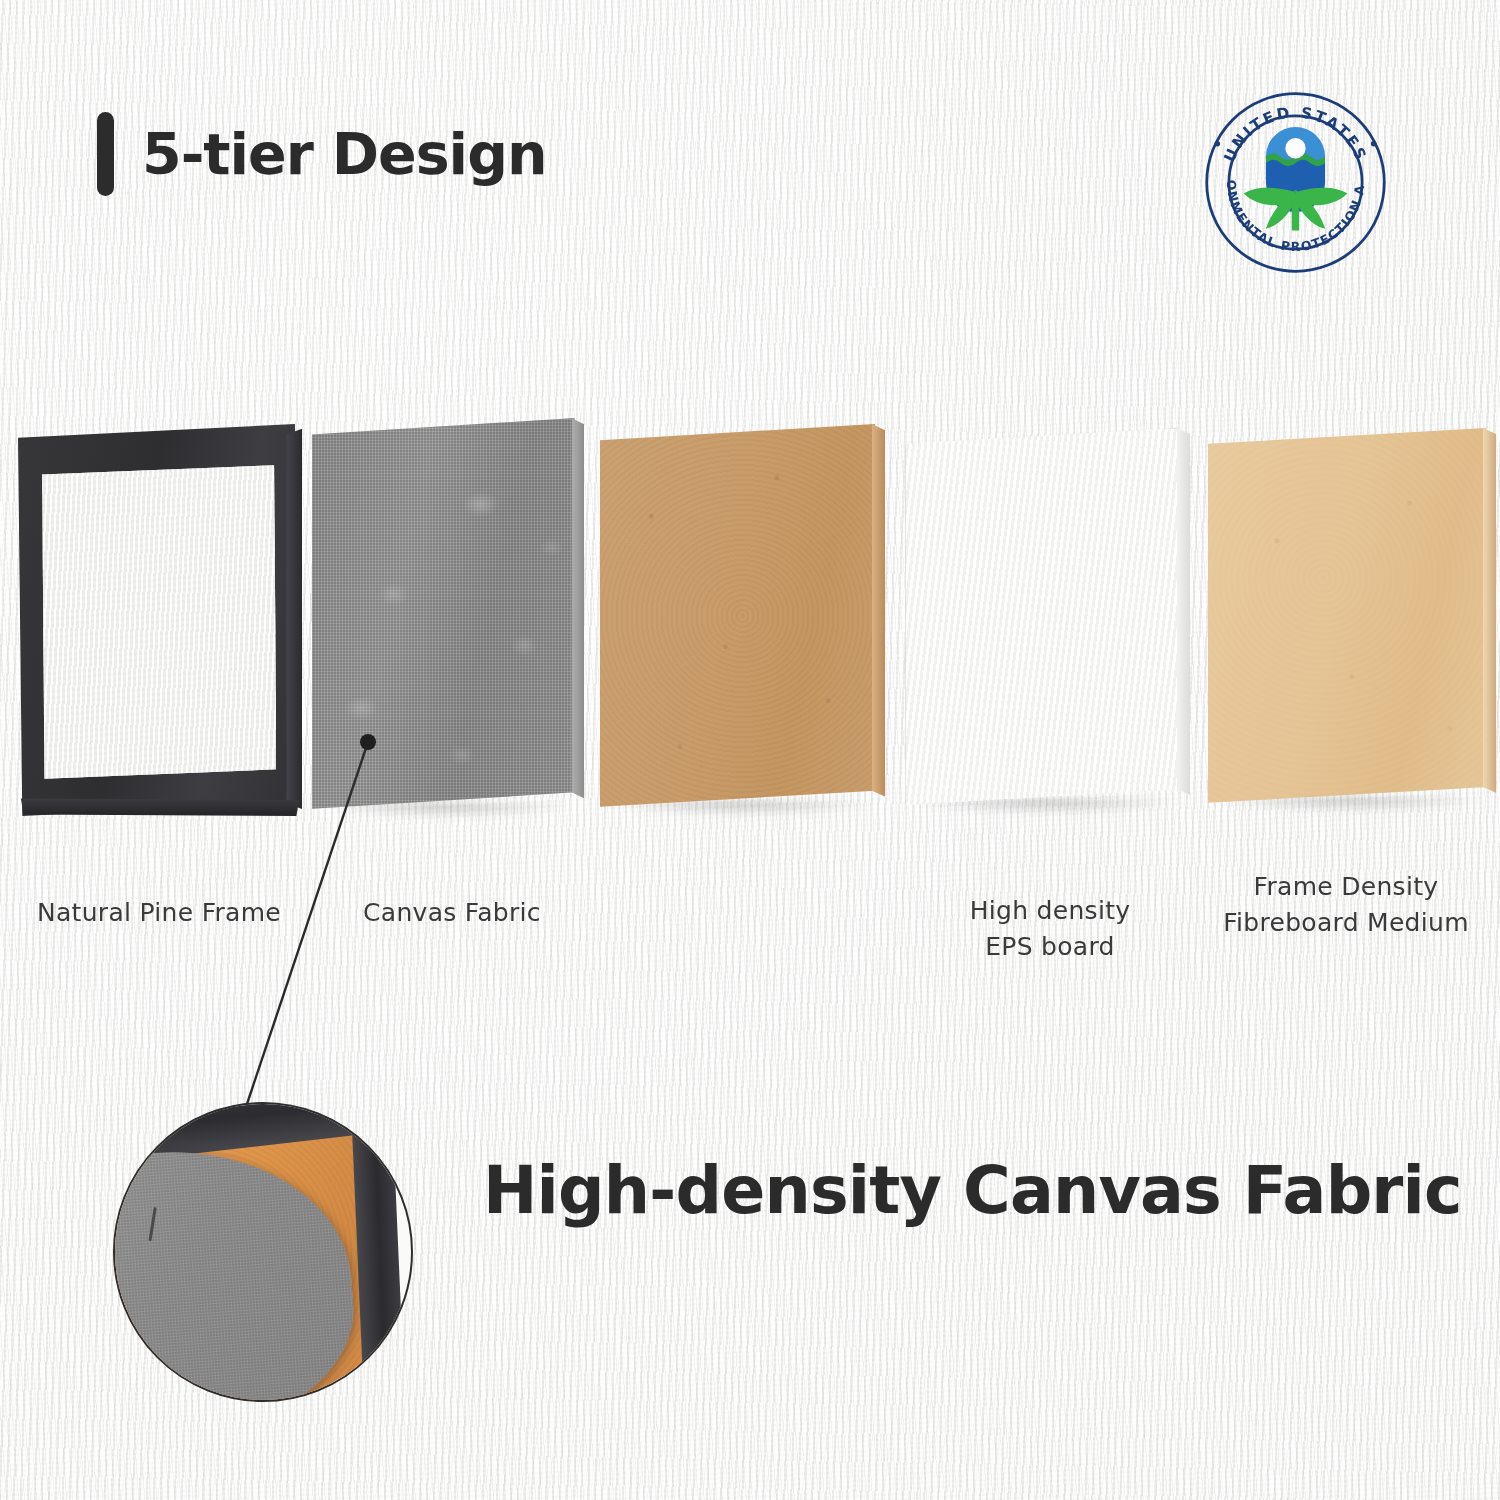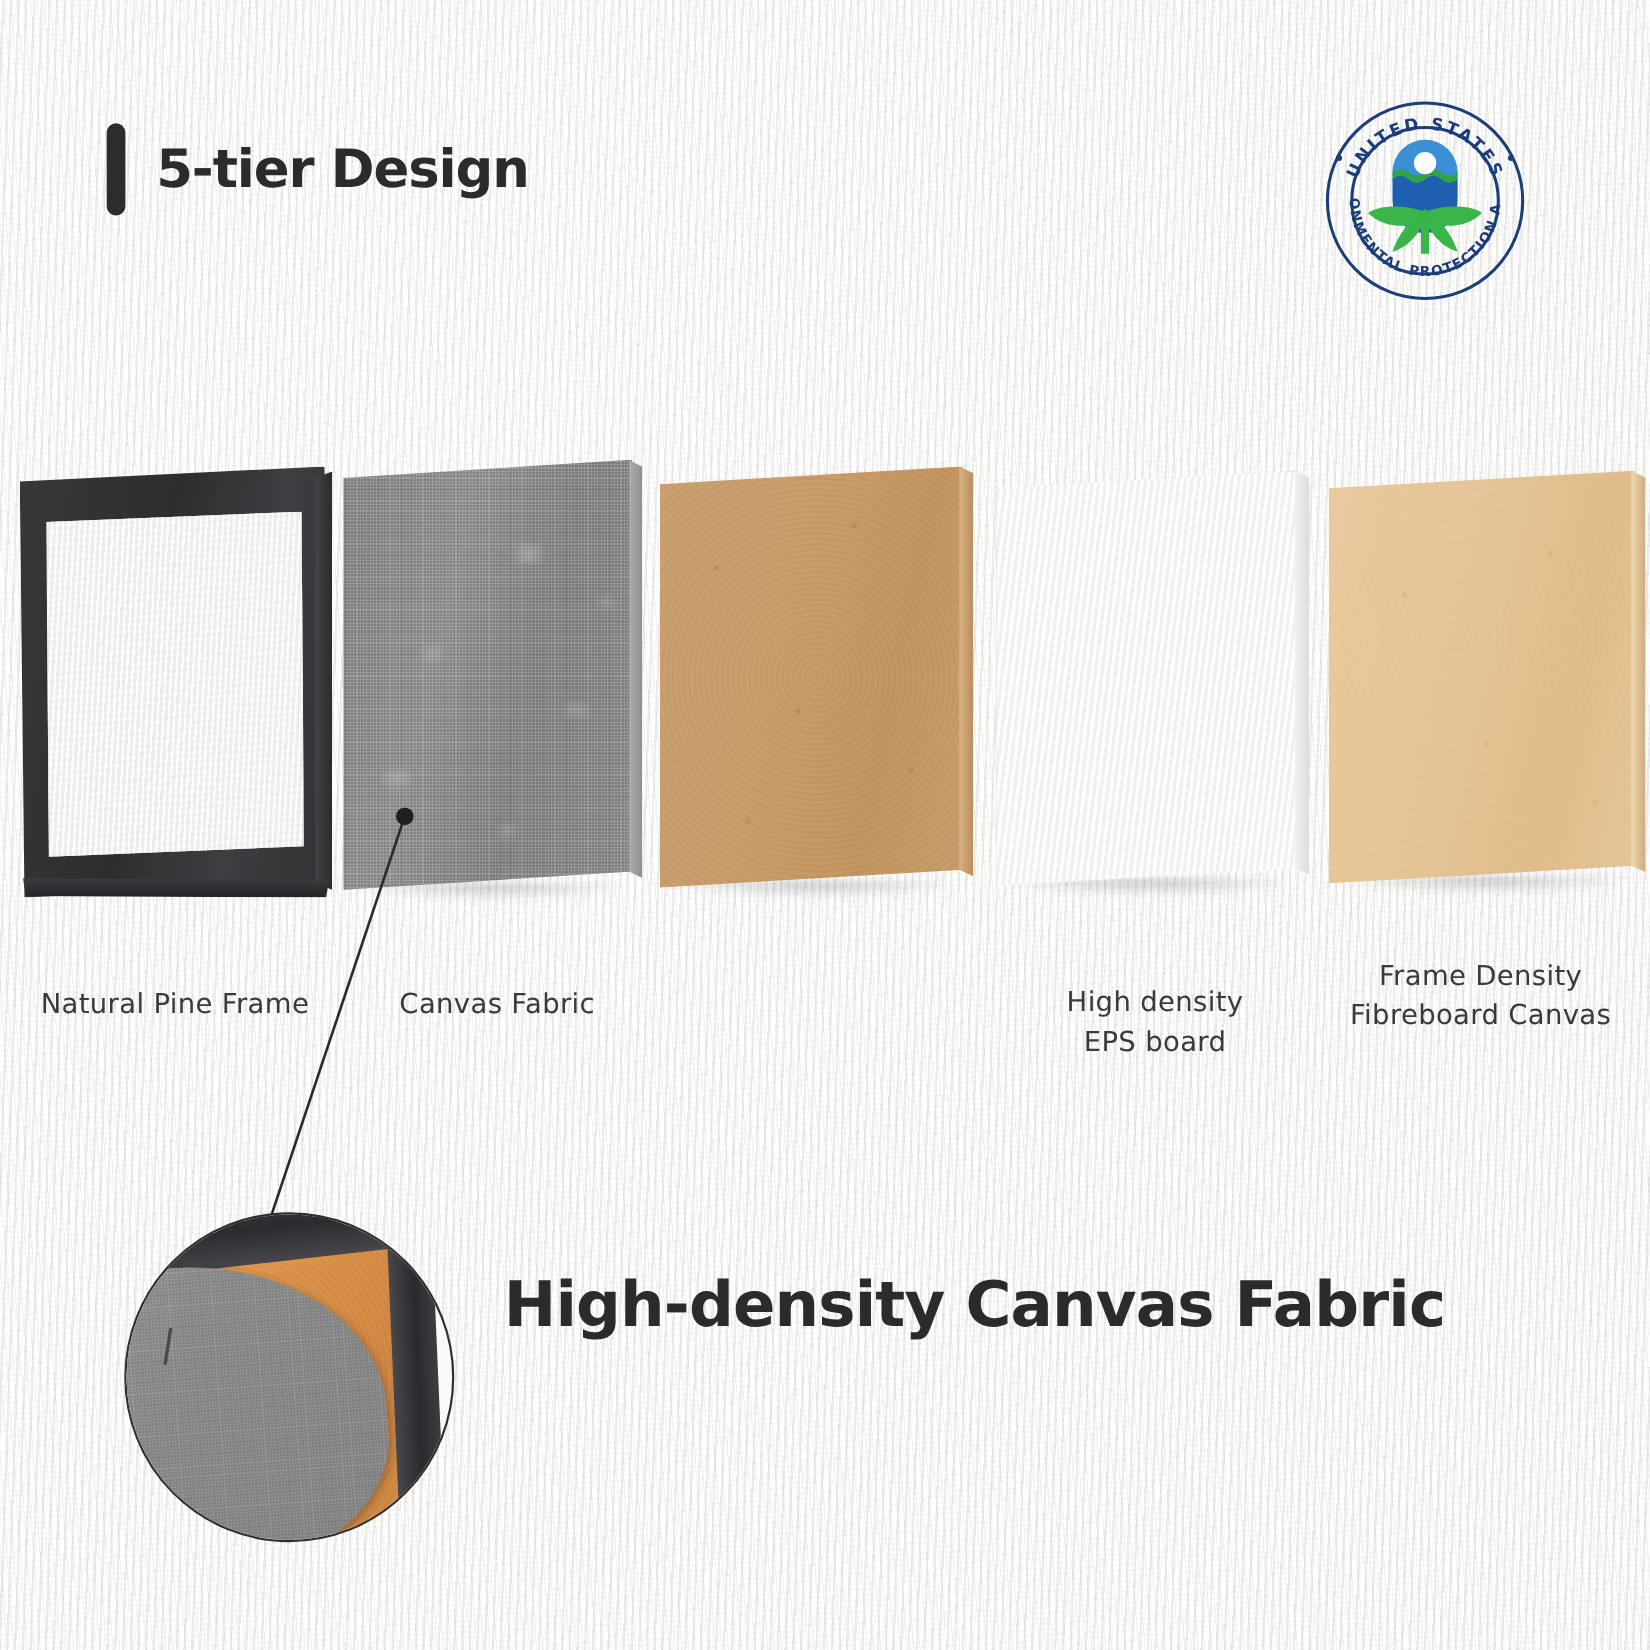--- a/index.html
+++ b/index.html
@@ -34,21 +34,21 @@
     pointer-events:none;
   }
 
   
   #header { position:absolute; left:97px; top:112px; display:flex; align-items:center; gap:28px; }
   #title-accent {
     width:17px; height:84px; border-radius:9px; background:#2c2c2c;
   }
   #page-title {
     font-family:"DejaVu Sans", sans-serif;
-    font-size:48px;
+    font-size:57px;
     font-weight:700;
     letter-spacing:-1px;
     color:#2b2b2b;
     line-height:1;
   }
 
   
   #epa-seal { position:absolute; left:1203px; top:90px; width:185px; height:185px; }
   #epa-seal svg { width:100%; height:100%; display:block; }
 
@@ -216,23 +216,23 @@
   }
   #dc-fabric-nick {
     position:absolute; left:41%; top:19%; width:3px; height:34px;
     background:#4a4a4a;
     transform:rotate(13deg);
     border-radius:2px;
   }
 
   
   #feature-head {
-    position:absolute; left:458px; top:1158px;
-    font-family:"DejaVu Sans", sans-serif;
-    font-size:57px; font-weight:700; color:#2b2b2b;
+    position:absolute; left:483px; top:1158px;
+    font-family:"DejaVu Sans", sans-serif;
+    font-size:65px; font-weight:700; color:#2b2b2b;
     letter-spacing:-.8px; line-height:1;
   }
   #feature-body {
     position:absolute; left:459px; top:1258px; width:990px;
     font-family:"DejaVu Sans", sans-serif;
     font-size:28px; line-height:1.65; color:#3c3c3c;
     letter-spacing:.1px;
   }
 </style>
 </head>
@@ -318,21 +318,21 @@
   </div>
   <div id="cap-canvas" class="caption">
     <div>Canvas Fabric</div>
   </div>
   <div id="cap-eps" class="caption">
     <div>High density</div>
     <div>EPS board</div>
   </div>
   <div id="cap-mdf" class="caption">
     <div>Frame Density</div>
-    <div>Fibreboard Canvas</div>
+    <div>Fibreboard Medium</div>
   </div>
 
   <svg id="leader-svg">
     <line id="leader-line" x1="368" y1="742" x2="247" y2="1104" stroke="#2b2b2b" stroke-width="2.4"></line>
     <circle id="leader-dot" cx="368" cy="742" r="8" fill="#1f1f1f"></circle>
   </svg>
 
   <div id="detail-circle">
     <div id="dc-cork-solid"></div>
     <div id="dc-frame-top"></div>

